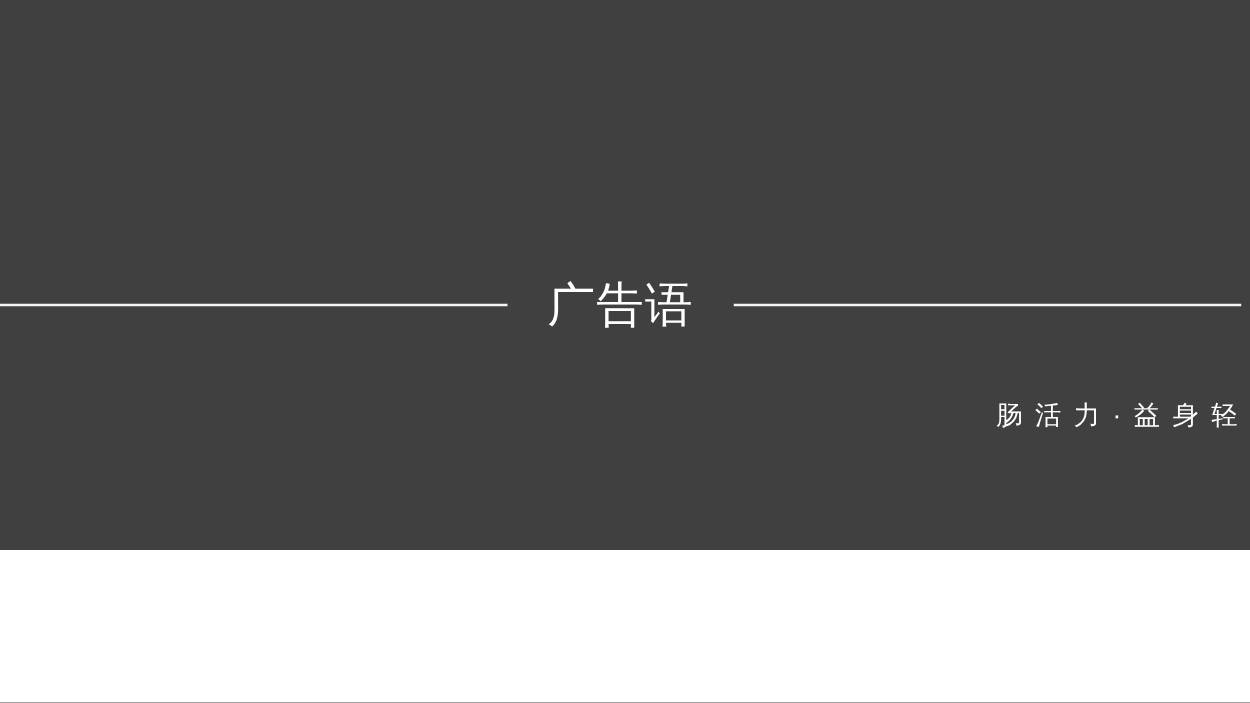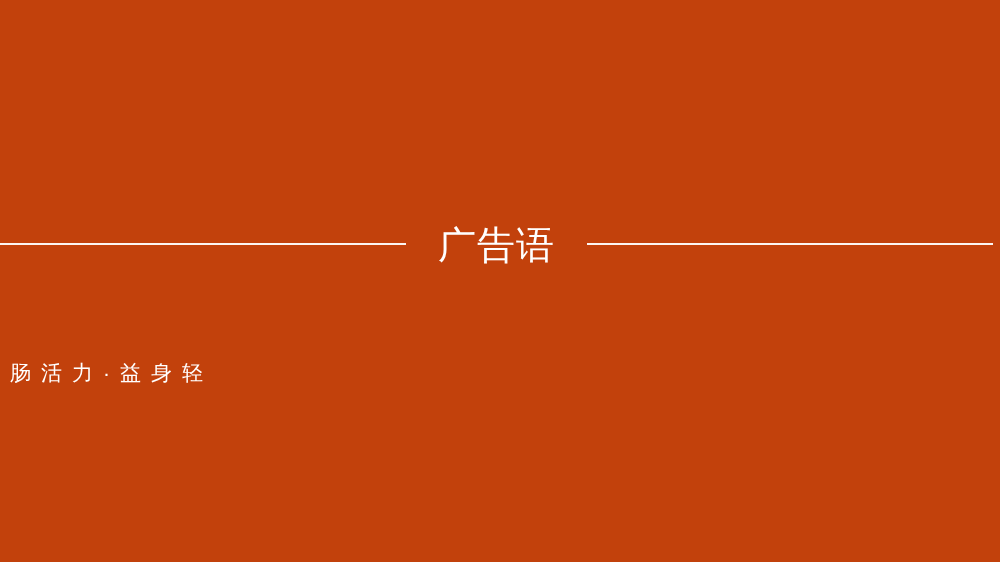--- a/index.html
+++ b/index.html
@@ -10,22 +10,22 @@
   body {
     width: 1000px;
     height: 562px;
     overflow: hidden;
     font-family: "Liberation Sans", "DejaVu Sans", sans-serif;
   }
 
   #slide {
     position: relative;
     width: 1000px;
-    height: 562px;
-    background: #c2410c;
+    height: 440px;
+    background: #404040;
     overflow: hidden;
   }
 
   
   .divider-row {
     position: absolute;
     left: 0;
     top: 244px;
     width: 993px;
     height: 0;
@@ -56,30 +56,29 @@
     
     transform: translateY(1px);
   }
 
   
   .subtitle {
     position: absolute;
     top: 322px;
     left: 0;
     width: 1000px;
-    text-align: left;
+    text-align: right;
     color: #ffffff;
     font-size: 21px;
     font-weight: 300;
     line-height: 1;
     letter-spacing: 10px;
     
     text-indent: 10px;
     white-space: nowrap;
-    margin-top: 40px;
   }
 </style>
 </head>
 <body>
 
 <div id="slide">
 
   <div class="divider-row">
     <div class="rule rule-left"></div>
     <div class="title">广告语</div>

